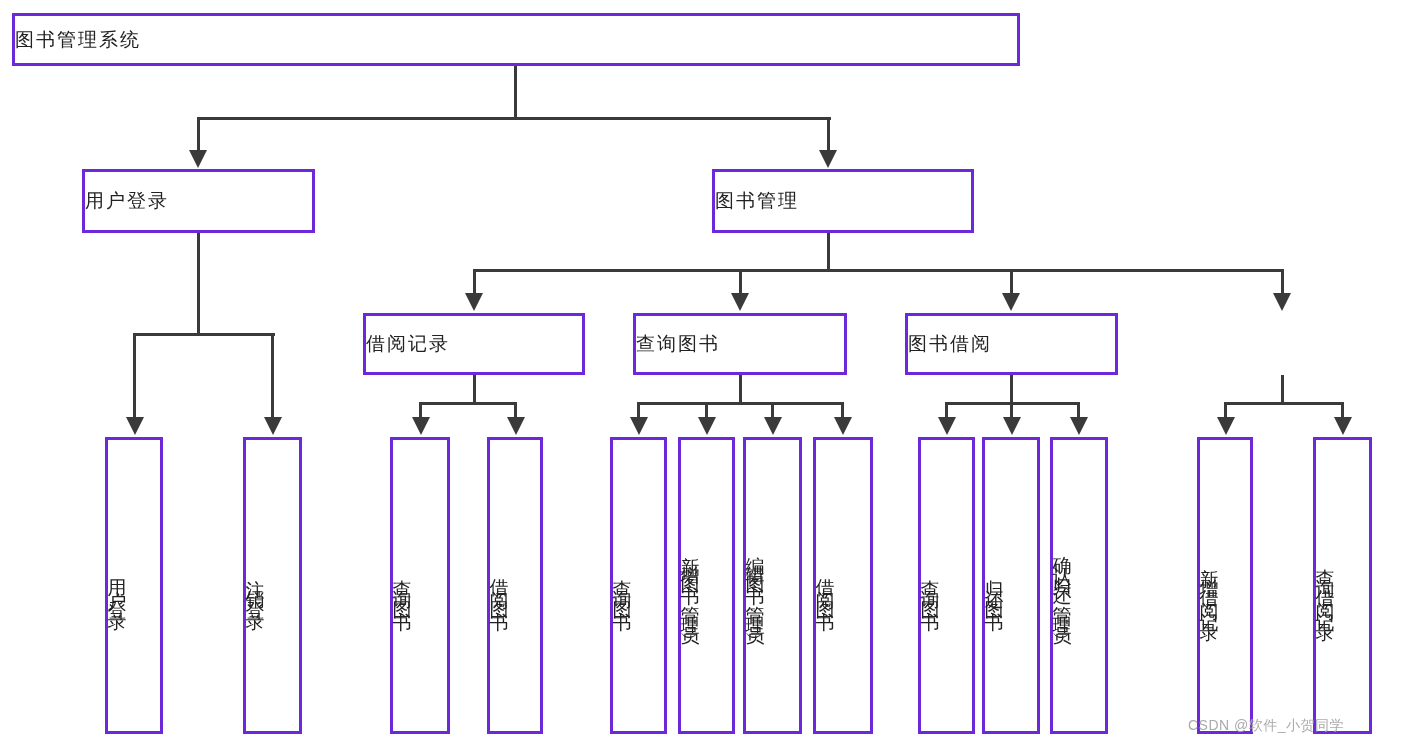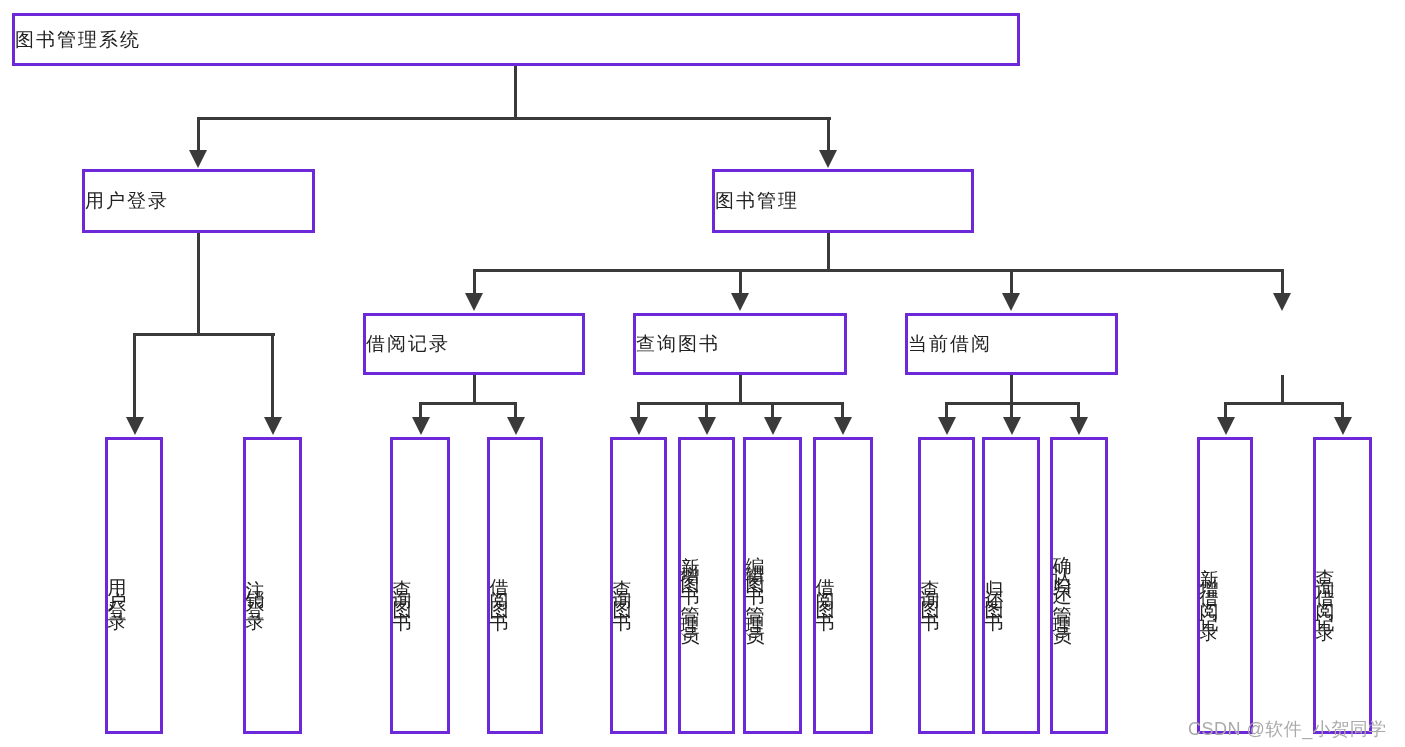--- a/index.html
+++ b/index.html
@@ -18,21 +18,21 @@
     font-size:19px;letter-spacing:11px;line-height:1;
     white-space:nowrap;
   }
   .line{position:absolute;background:#3a3a3a;z-index:1;}
   .arrow{
     position:absolute;width:0;height:0;z-index:1;
     border-left:9px solid transparent;border-right:9px solid transparent;
     border-top:18px solid #3a3a3a;
   }
   .watermark{
-    position:absolute;left:1188px;top:717px;font-size:18px;
+    position:absolute;left:1188px;top:717px;font-size:14px;
     color:#aaaaaa;letter-spacing:0.5px;z-index:4;white-space:nowrap;
   }
 </style>
 </head>
 <body>
 
 <div class="canvas">
 
   <div class="box hbox" style="left:12px;top:13px;width:1008px;height:53px;">
     <span>图书管理系统</span>
@@ -70,21 +70,21 @@
   <div class="line" style="left:1281px;top:269px;width:3px;height:26px;"></div>
   <div class="arrow" style="left:1273px;top:293px;"></div>
 
   <div class="box hbox" style="left:363px;top:313px;width:222px;height:62px;">
     <span>借阅记录</span>
   </div>
   <div class="box hbox" style="left:633px;top:313px;width:214px;height:62px;">
     <span>查询图书</span>
   </div>
   <div class="box hbox" style="left:905px;top:313px;width:213px;height:62px;">
-    <span>当前借阅</span>
+    <span>图书借阅</span>
   </div>
 
   <div class="line" style="left:473px;top:375px;width:3px;height:30px;"></div>
   <div class="line" style="left:419px;top:402px;width:98px;height:3px;"></div>
   <div class="line" style="left:419px;top:402px;width:3px;height:17px;"></div>
   <div class="arrow" style="left:412px;top:417px;"></div>
   <div class="line" style="left:514px;top:402px;width:3px;height:17px;"></div>
   <div class="arrow" style="left:507px;top:417px;"></div>
 
   <div class="line" style="left:739px;top:375px;width:3px;height:30px;"></div>

